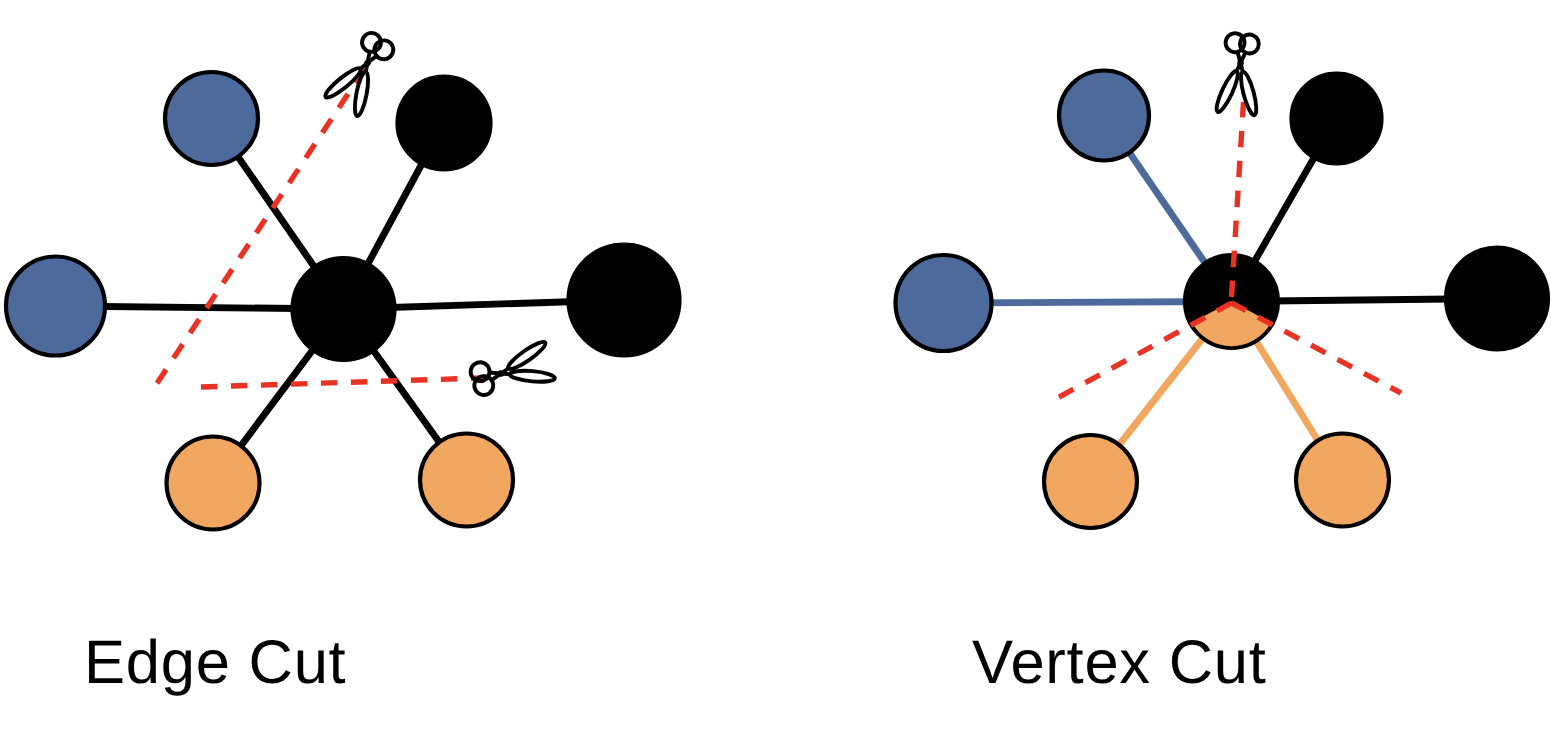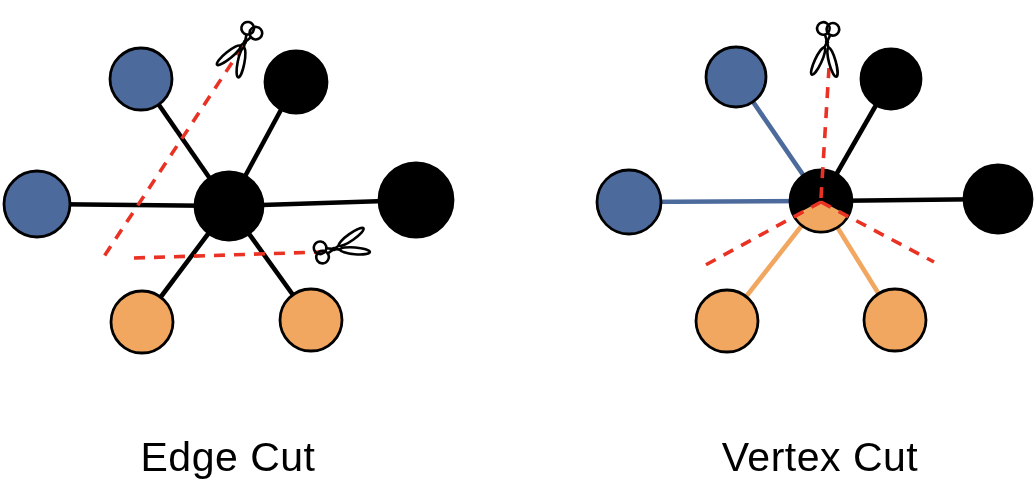--- a/index.html
+++ b/index.html
@@ -20,26 +20,26 @@
     background: #ffffff;
   }
   .figure svg {
     position: absolute;
     top: 0;
     left: 0;
     display: block;
   }
   .caption {
     position: absolute;
-    top: 434px;
+    top: 418px;
     font-size: 41px;
     font-weight: 400;
     letter-spacing: 0.5px;
     color: #000000;
-    text-align: center;
+    text-align: left;
     white-space: nowrap;
   }
   .caption.left  { left: 56px;  width: 344px; }
   .caption.right { left: 648px; width: 344px; }
 </style>
 </head>
 <body>
 
 <div class="figure">
   <svg width="1034" height="487" viewBox="0 0 1034 487">

